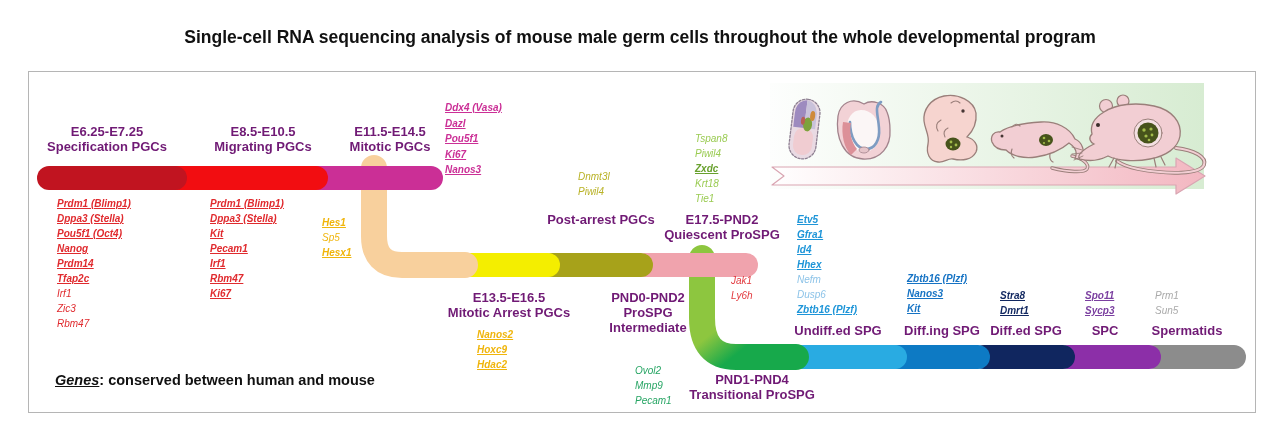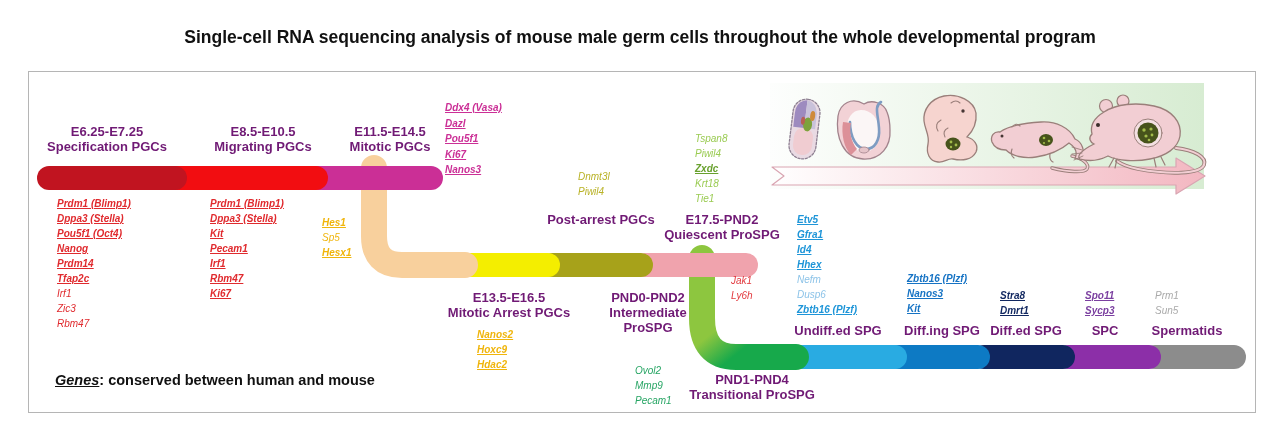--- a/index.html
+++ b/index.html
@@ -159,22 +159,22 @@
   <div class="stage" style="left:632px;top:212px;width:180px">
     <div>E17.5-PND2</div>
     <div>Quiescent ProSPG</div>
   </div>
   <div class="stage" style="left:419px;top:290px;width:180px">
     <div>E13.5-E16.5</div>
     <div>Mitotic Arrest PGCs</div>
   </div>
   <div class="stage" style="left:558px;top:290px;width:180px">
     <div>PND0-PND2</div>
+    <div>ProSPG</div>
     <div>Intermediate</div>
-    <div>ProSPG</div>
   </div>
   <div class="stage" style="left:662px;top:372px;width:180px">
     <div>PND1-PND4</div>
     <div>Transitional ProSPG</div>
   </div>
   <div class="stage" style="left:778px;top:323px;width:120px">
     <div>Undiff.ed SPG</div>
   </div>
   <div class="stage" style="left:882px;top:323px;width:120px">
     <div>Diff.ing SPG</div>

